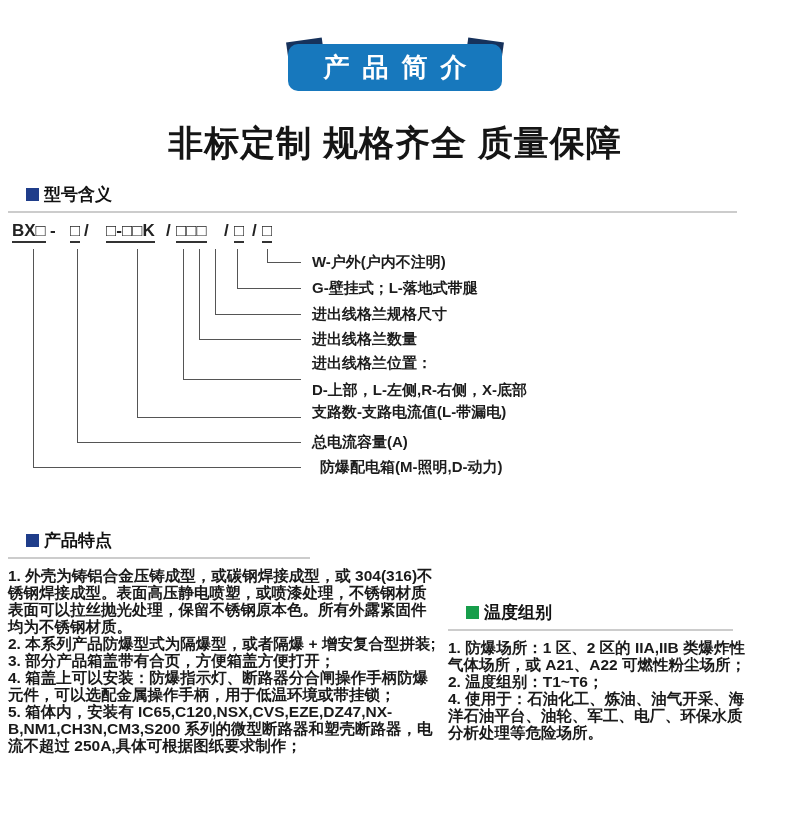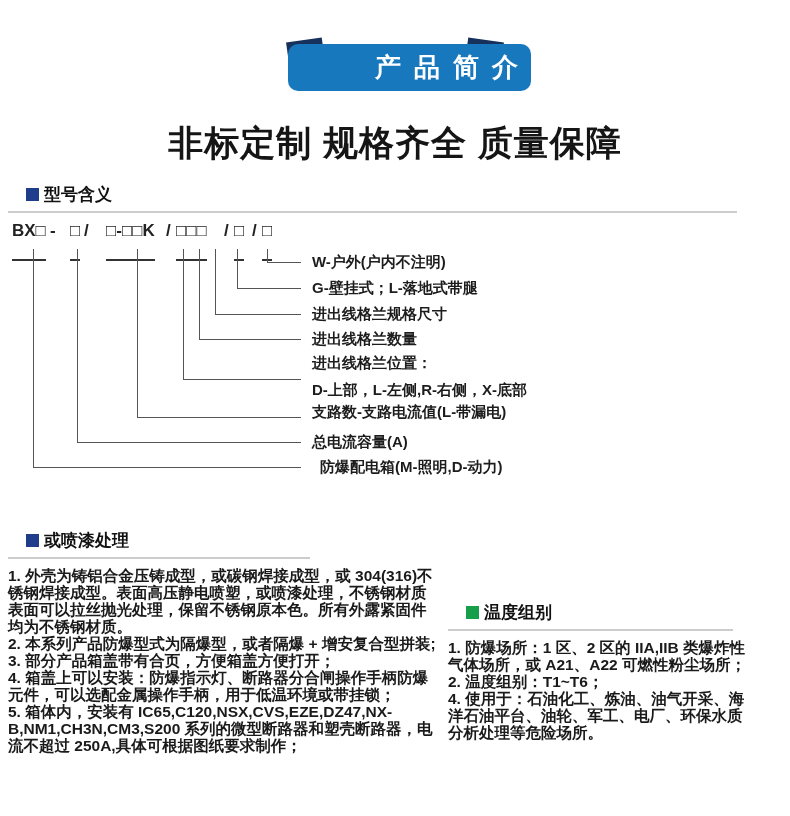--- a/index.html
+++ b/index.html
@@ -7,22 +7,22 @@
     width:790px;height:816px;overflow:hidden;position:relative;
     font-family:"Liberation Sans","DejaVu Sans",sans-serif;
     color:#1c1c1c;
   }
   
   .banner-wrap{position:relative;width:214px;margin:44px auto 0 auto;height:48px;}
   .fold{position:absolute;width:36px;height:16px;z-index:0;}
   .fold-left{left:-1px;top:-4px;transform:rotate(-8deg);}
   .fold-right{right:-1px;top:-4px;transform:rotate(8deg);}
   .banner{
-    position:relative;z-index:1;width:243px;height:47px;border-radius:10px;
-    display:flex;align-items:center;justify-content:flex-end;
+    position:relative;z-index:1;width:214px;height:47px;border-radius:10px;
+    display:flex;align-items:center;justify-content:center;
   }
   .banner span{
     color:#fff;font-size:26px;font-weight:bold;letter-spacing:13px;
     padding-left:13px;white-space:nowrap;
   }
   
   .headline{
     margin:28px 0 0 0;text-align:center;font-size:35px;font-weight:bold;
     color:#151515;letter-spacing:1px;
   }
@@ -31,21 +31,21 @@
   .section-head{display:flex;align-items:center;gap:5px;margin-top:16px;padding-left:18px;}
   .bullet{width:13px;height:13px;flex:0 0 13px;}
   .section-title{font-size:17px;font-weight:bold;color:#111;}
   .rule{height:0;border-bottom:2px solid #cccccc;margin-top:5px;}
   .rule-full{width:729px;}
   .rule-left{width:302px;}
   .rule-right{width:285px;}
   
   .model-code{position:relative;height:26px;margin-top:8px;font-size:17px;font-weight:bold;color:#222;}
   .model-code span{position:absolute;top:0;white-space:nowrap;}
-  .model-code span.u{border-bottom:2px solid #333;padding-bottom:18px;}
+  .model-code span.u{border-bottom:2px solid #333;padding-bottom:0;}
   
   .diagram{position:relative;height:242px;margin-top:2px;}
   .conn{position:absolute;top:0;border-left:1.5px solid #555;border-bottom:1.5px solid #555;}
   .dlabel{
     position:absolute;font-size:15px;font-weight:600;color:#1c1c1c;
     white-space:nowrap;line-height:20px;
   }
   
   .columns{display:flex;padding:0 8px;margin-top:22px;}
   .col-left{width:432px;}
@@ -111,21 +111,21 @@
     <div class="dlabel" style="left:304px;top:153px">支路数-支路电流值(L-带漏电)</div>
     <div class="dlabel" style="left:304px;top:183px">总电流容量(A)</div>
     <div class="dlabel" style="left:312px;top:208px">防爆配电箱(M-照明,D-动力)</div>
   </div>
 </div>
 
 <div class="columns">
   <div class="col-left">
     <div class="section-head">
       <span class="bullet" style="background: rgb(31, 61, 138);"></span>
-      <span class="section-title">或喷漆处理</span>
+      <span class="section-title">产品特点</span>
     </div>
     <div class="rule rule-left"></div>
     <div class="body-text">
       <p>1. 外壳为铸铝合金压铸成型，或碳钢焊接成型，或 304(316)不锈钢焊接成型。表面高压静电喷塑，或喷漆处理，不锈钢材质表面可以拉丝抛光处理，保留不锈钢原本色。所有外露紧固件均为不锈钢材质。</p>
       <p>2. 本系列产品防爆型式为隔爆型，或者隔爆 + 增安复合型拼装;</p>
       <p>3. 部分产品箱盖带有合页，方便箱盖方便打开；</p>
       <p>4. 箱盖上可以安装：防爆指示灯、断路器分合闸操作手柄防爆元件，可以选配金属操作手柄，用于低温环境或带挂锁；</p>
       <p>5. 箱体内，安装有 IC65,C120,NSX,CVS,EZE,DZ47,NX-B,NM1,CH3N,CM3,S200 系列的微型断路器和塑壳断路器，电流不超过 250A,具体可根据图纸要求制作；</p>
 
     </div>

